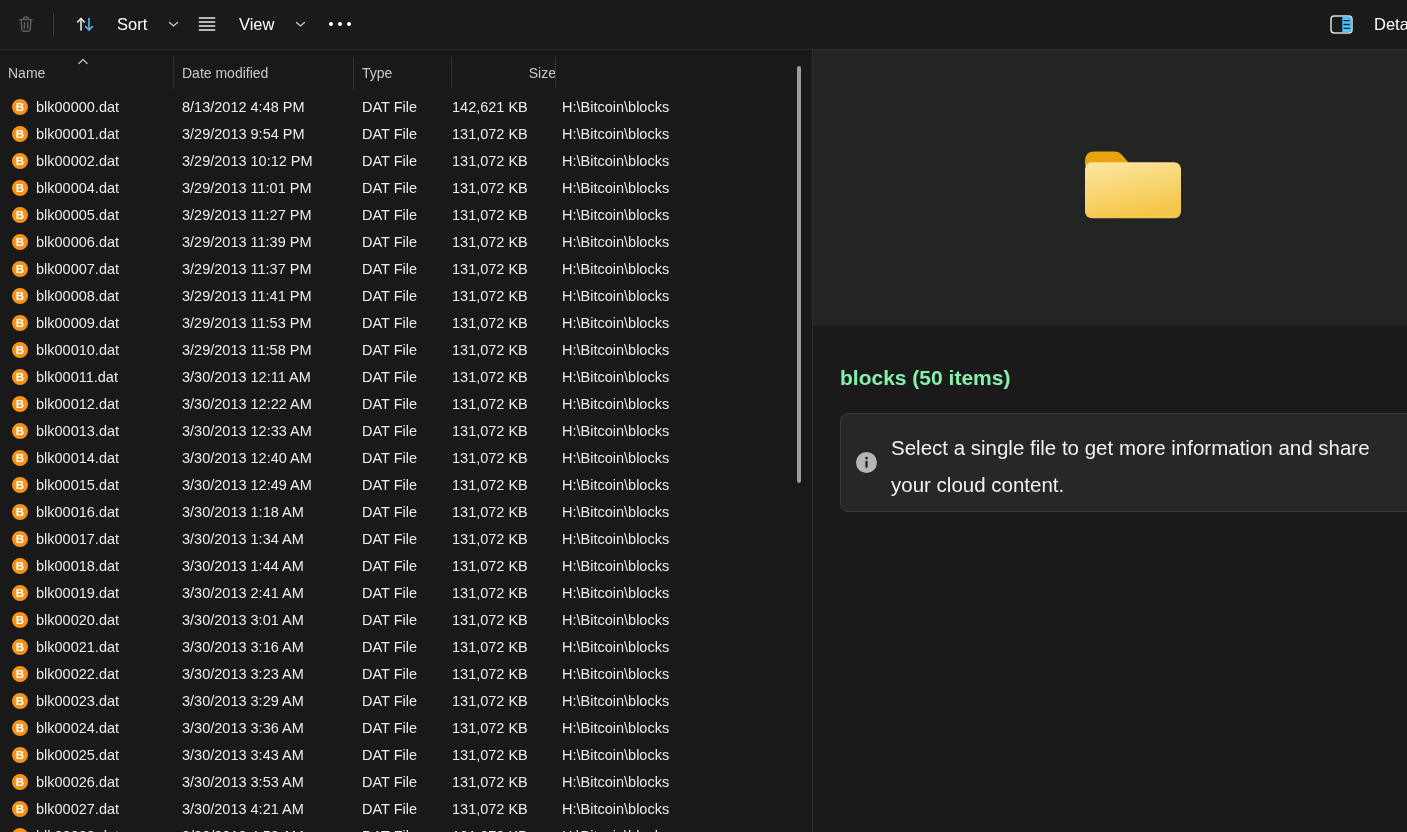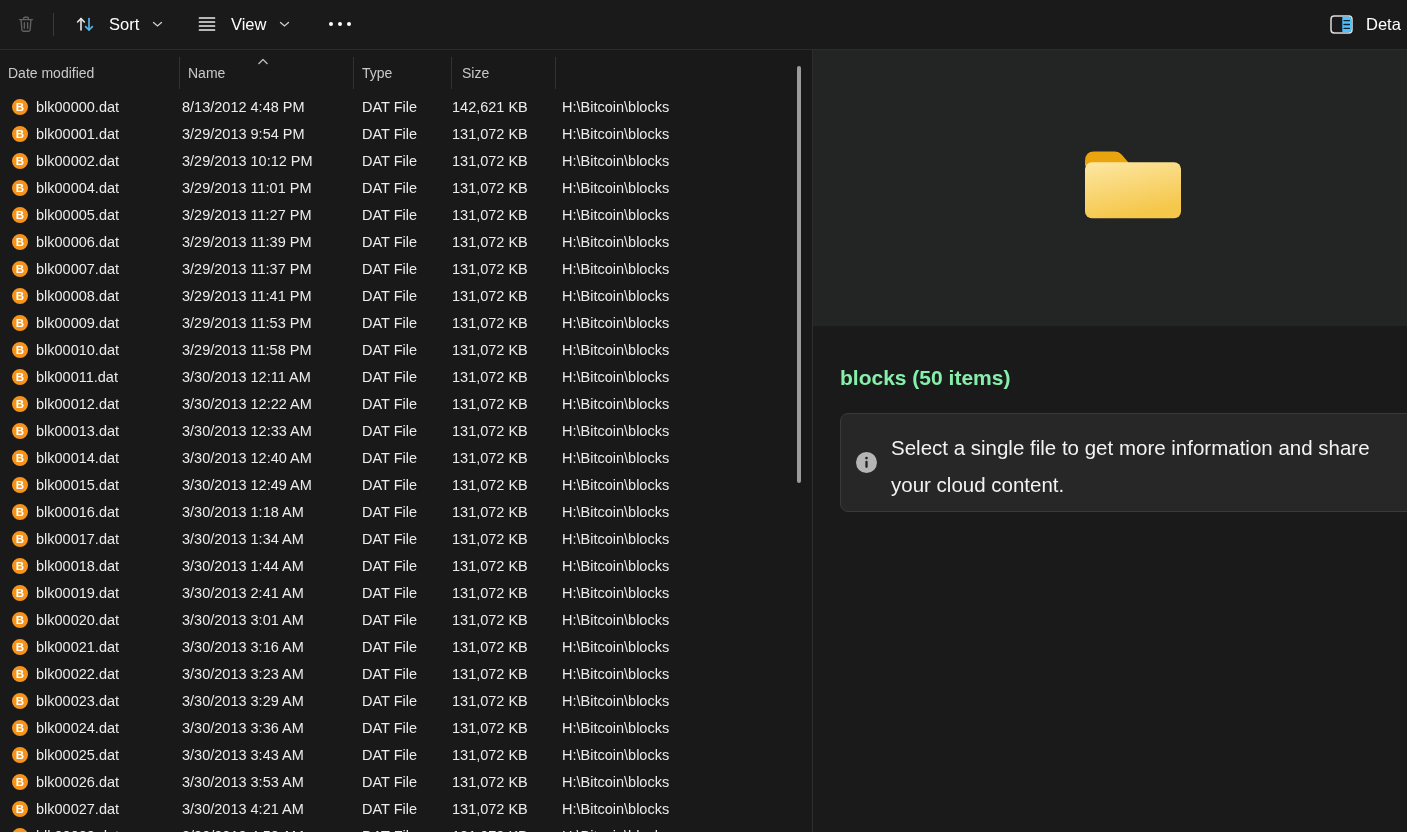--- a/index.html
+++ b/index.html
@@ -6,39 +6,39 @@
   body{
     width:1407px;height:832px;overflow:hidden;position:relative;
     background:#1a1a1a;color:#ebebeb;
     font-family:"Liberation Sans", sans-serif;
     -webkit-font-smoothing:antialiased;
   }
   
   .toolbar{position:absolute;left:0;top:0;width:100%;height:49px;
     background:#1a1a1a;border-bottom:1px solid #2c2c2c;}
   .tb-btn{position:absolute;top:6px;height:36px;display:flex;align-items:center;
-    gap:13px;background:transparent;border:none;color:#fff;font-size:16.5px;
+    gap:21px;background:transparent;border:none;color:#fff;font-size:16.5px;
     font-family:inherit;border-radius:5px;padding:0 8px;cursor:default;}
   .tb-btn svg{display:block;}
   .tb-sep{position:absolute;left:53px;top:13px;width:1px;height:23px;background:#3a3a3a;}
   .dots{display:flex;gap:5px;align-items:center;}
   .dots i{width:4px;height:4px;border-radius:50%;background:#fff;display:block;}
   .details-toggle{left:1322px;width:110px;overflow:hidden;white-space:nowrap;}
   
   .list-pane{position:absolute;left:0;top:50px;width:812px;height:782px;
     background:#191919;overflow:hidden;}
   .header-row{position:relative;display:flex;height:40px;margin-top:3px;
     color:#c9c9c9;font-size:14px;align-items:center;}
   .hcell{position:relative;height:100%;display:flex;align-items:center;
     box-sizing:border-box;}
   .hcell::after{content:"";position:absolute;right:0;top:4px;bottom:4px;width:1px;background:#323232;}
   .c-name{width:174px;padding-left:8px;}
   .c-date{width:180px;padding-left:8px;}
   .c-type{width:98px;padding-left:8px;}
-  .c-size{width:104px;padding-left:10px;}
+  .c-size{width:104px;padding-left:10px;justify-content:flex-end;}
   .c-loc{width:230px;padding-left:6px;}
   .sort-caret{position:absolute;left:76px;top:0px;}
   .rows{position:absolute;left:0;top:43px;width:790px;}
   .row{display:flex;height:27px;align-items:center;font-size:14.5px;color:#ececec;}
   .cell{box-sizing:border-box;white-space:nowrap;overflow:hidden;}
   .cell.n{width:174px;padding-left:12px;display:flex;align-items:center;gap:8px;}
   .cell.d{width:180px;padding-left:8px;}
   .cell.t{width:98px;padding-left:8px;}
   .cell.s{width:104px;text-align:left;padding-right:22px;}
   .cell.l{width:230px;padding-left:6px;}
@@ -125,30 +125,30 @@
         <path d="M12.3 1.8 h6.5 a2.4 2.4 0 0 1 2.4 2.4 v10.6 a2.4 2.4 0 0 1 -2.4 2.4 h-6.5 Z" fill="#4cc2ff"></path>
         <path d="M14 5.6 H19.4 M14 9.5 H19.4 M14 13.4 H19.4" stroke="#10222c" stroke-width="1.3" stroke-linecap="round"></path>
       </svg>
     </span>
     <span>Deta</span>
   </button>
 </div>
 
 <div class="list-pane">
   <div class="header-row">
-    <div class="hcell c-date">
-      <span>Date modified</span>
-    </div>
     <div class="hcell c-name">
       <span>Name</span>
       <span class="sort-caret">
         <svg width="14" height="9" viewBox="0 0 14 9" fill="none" stroke="#b9b9b9" stroke-width="1.4" stroke-linejoin="round">
             <path d="M2.5 7 L7 2.5 L11.5 7"></path>
           </svg>
       </span>
+    </div>
+    <div class="hcell c-date">
+      <span>Date modified</span>
     </div>
     <div class="hcell c-type">
       <span>Type</span>
     </div>
     <div class="hcell c-size">
       <span>Size</span>
     </div>
   </div>
   <div class="rows" id="rows">
       <div class="row">

